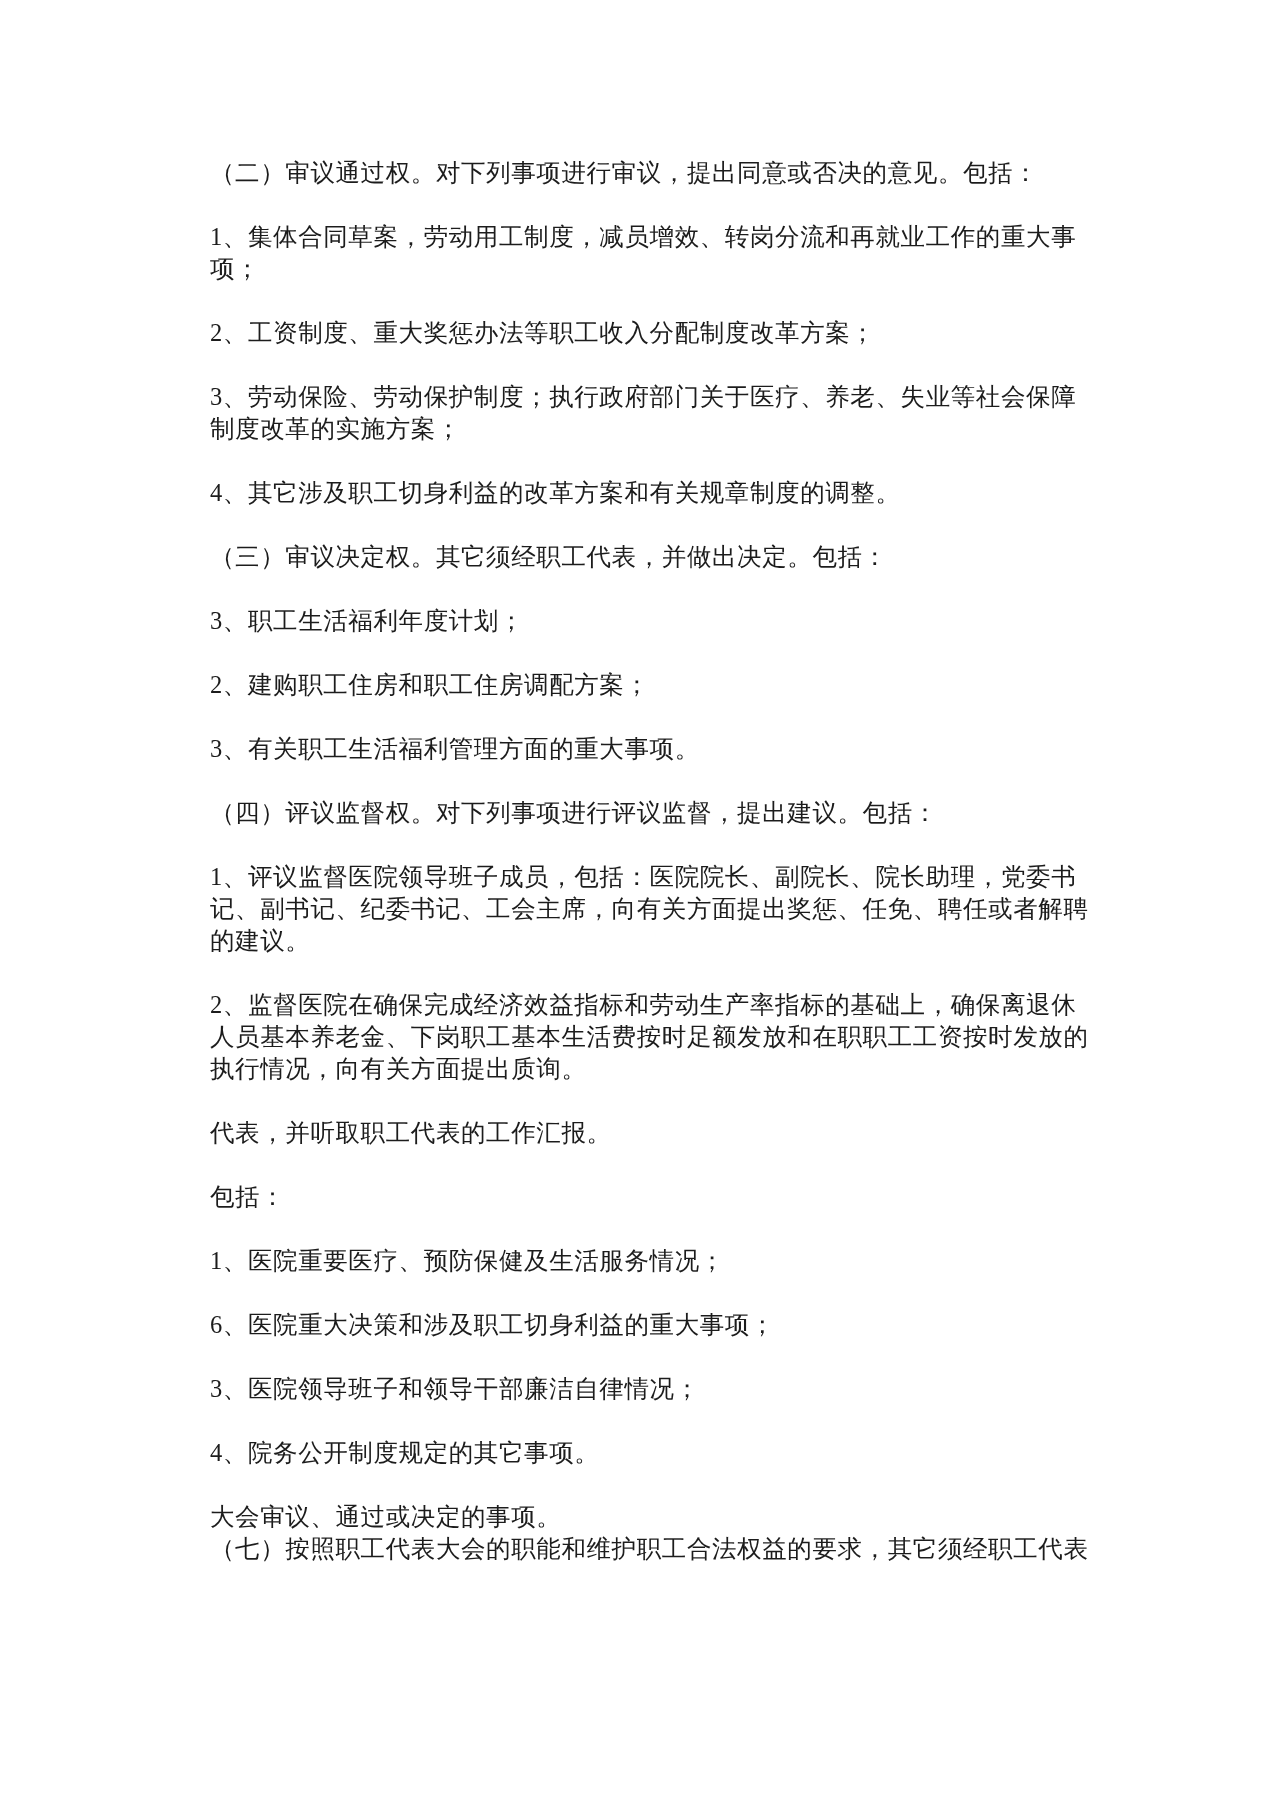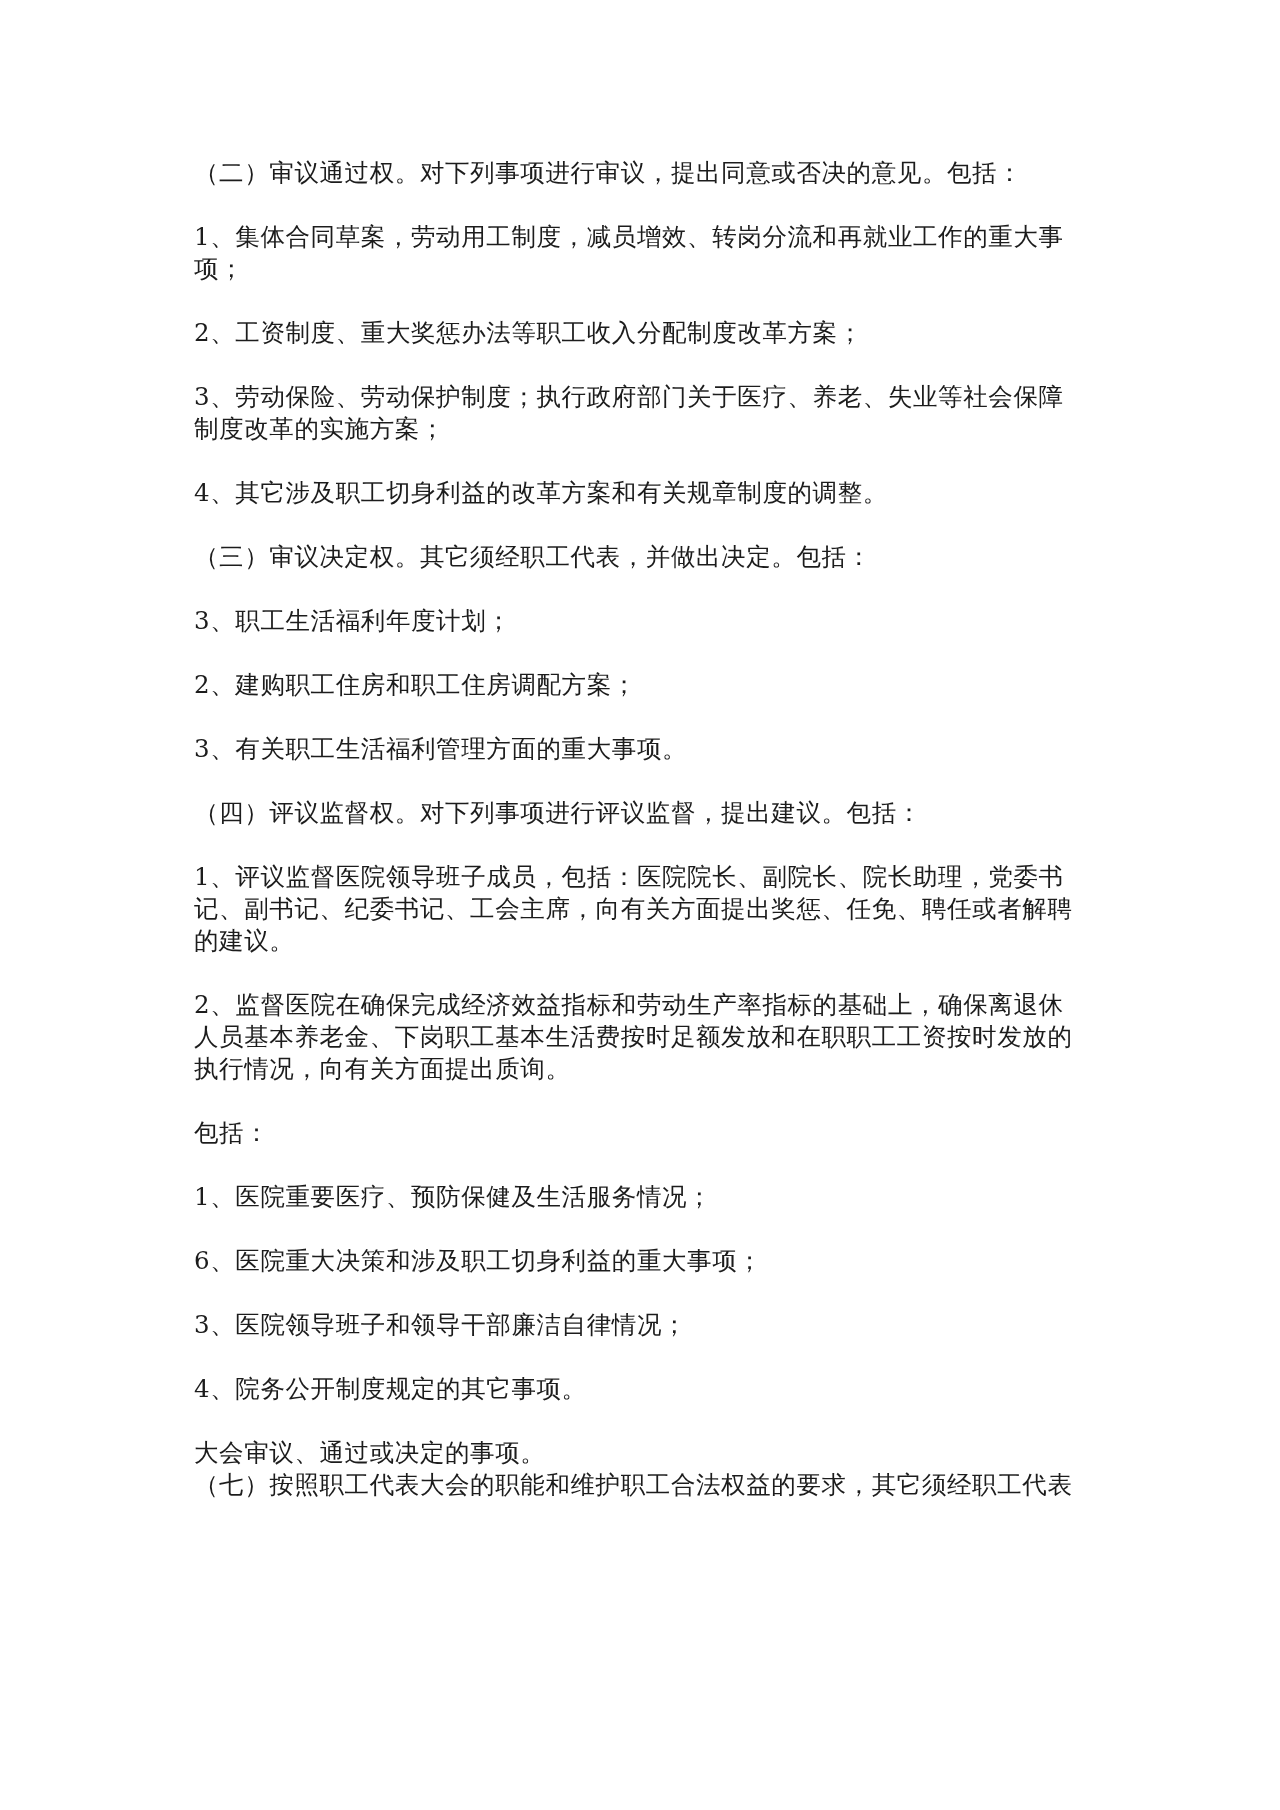--- a/index.html
+++ b/index.html
@@ -18,22 +18,23 @@
       left: 194px;
       top: 157px;
       width: 900px;
       color: #1c1c1c;
       font-family: "DejaVu Serif", "Liberation Serif", serif;
       font-size: 24.5px;
       letter-spacing: 0.6px;
       line-height: 32px;
     }
     .para {
-      margin: 0 0 32px 0;
+      margin: 0 0 32px 16px;
       padding: 0;
+      font-family: Liberation Serif, serif;
     }
     .line {
       display: block;
       white-space: nowrap;
       height: 32px;
     }
   </style>
 </head>
 <body>
 
@@ -74,20 +75,21 @@
     <span class="line">1、评议监督医院领导班子成员，包括：医院院长、副院长、院长助理，党委书</span>
     <span class="line">记、副书记、纪委书记、工会主席，向有关方面提出奖惩、任免、聘任或者解聘</span>
     <span class="line">的建议。</span>
   </p>
   <p class="para">
     <span class="line">2、监督医院在确保完成经济效益指标和劳动生产率指标的基础上，确保离退休</span>
     <span class="line">人员基本养老金、下岗职工基本生活费按时足额发放和在职职工工资按时发放的</span>
     <span class="line">执行情况，向有关方面提出质询。</span>
   </p>
   <p class="para">
+    <span class="line">代表，并听取职工代表的工作汇报。</span>
   </p>
   <p class="para">
     <span class="line">包括：</span>
   </p>
   <p class="para">
     <span class="line">1、医院重要医疗、预防保健及生活服务情况；</span>
   </p>
   <p class="para">
     <span class="line">6、医院重大决策和涉及职工切身利益的重大事项；</span>
   </p>

